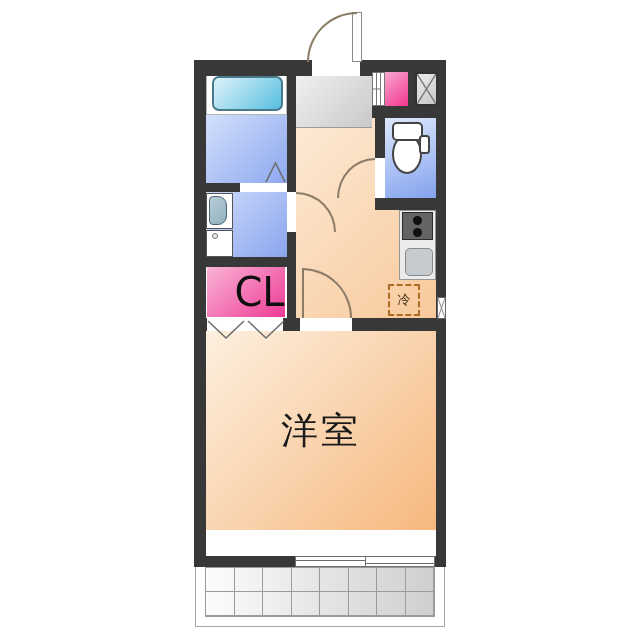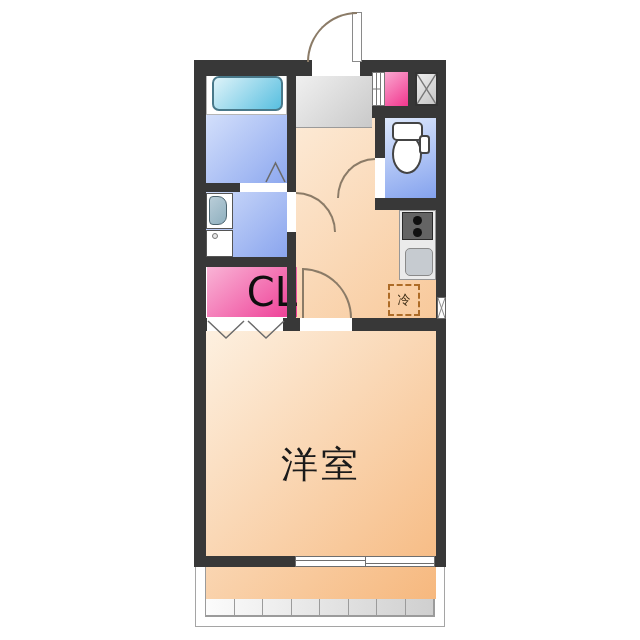--- a/index.html
+++ b/index.html
@@ -30,27 +30,27 @@
   #w-entry-blk{left:372px;top:60px;width:74px;height:58px;}
 
   
   #balcony{left:195px;top:562px;width:250px;height:65px;background:#fff;border:1px solid #a5a5a5;z-index:0;}
   #balcony-tiles{left:205px;top:567px;width:230px;height:50px;display:grid;z-index:1;
                  background:linear-gradient(90deg,#fcfcfc,#cfcfcf);border:1px solid #9b9b9b;}
   .tile{border-right:1px solid #9b9b9b;border-bottom:1px solid #9b9b9b;background:transparent;}
   #bath-top{left:206px;top:72px;width:81px;height:43px;background:#fff;border:1px solid #b5b5b5;}
   #bath-floor{left:206px;top:115px;width:81px;height:68px;background:linear-gradient(135deg,#d3dffb,#8da8ef);}
   #washroom{left:206px;top:192px;width:81px;height:65px;background:linear-gradient(135deg,#cfdcfa,#8aa5ee);}
-  #closet{left:207px;top:267px;width:90px;height:50px;background:linear-gradient(140deg,#f9b4d6,#ee3a94);
-          display:flex;align-items:center;justify-content:flex-end;padding-left:27px;}
+  #closet{left:207px;top:267px;width:78px;height:50px;background:linear-gradient(140deg,#f9b4d6,#ee3a94);
+          display:flex;align-items:center;justify-content:center;padding-left:27px;}
   #hall{left:296px;top:76px;width:140px;height:242px;background:linear-gradient(135deg,#fdeedd,#f8c99b);}
   #entrance{left:296px;top:76px;width:76px;height:52px;background:linear-gradient(135deg,#f0f0f0,#c9c9c9);
             border-bottom:1px solid #9a9a9a;}
   #toilet-room{left:385px;top:118px;width:51px;height:80px;background:linear-gradient(160deg,#dde8fc,#84a2ee);}
-  #room{left:206px;top:331px;width:230px;height:268px;background:linear-gradient(135deg,#fdf0e0,#f6b87e);
+  #room{left:206px;top:331px;width:230px;height:199px;background:linear-gradient(135deg,#fdf0e0,#f6b87e);
         display:flex;align-items:center;justify-content:center;}
 
   
   #gap-entrance{left:312px;top:60px;width:48px;height:16px;}
   #gap-toilet{left:375px;top:158px;width:10px;height:40px;}
   #gap-wash{left:287px;top:192px;width:9px;height:40px;}
   #gap-bathdoor{left:240px;top:183px;width:47px;height:9px;}
   #gap-cl{left:207px;top:318px;width:76px;height:13px;}
   #gap-roomdoor{left:300px;top:318px;width:52px;height:13px;}
 

